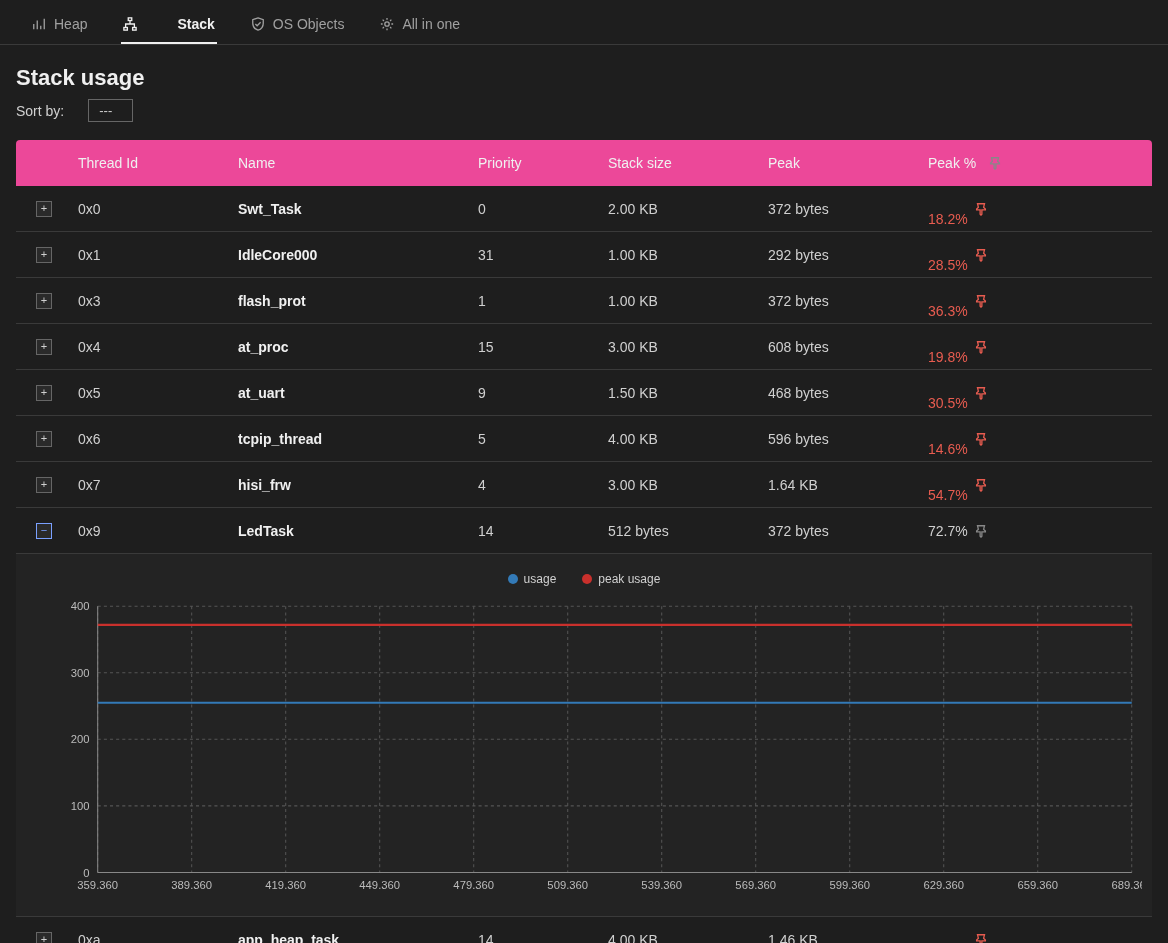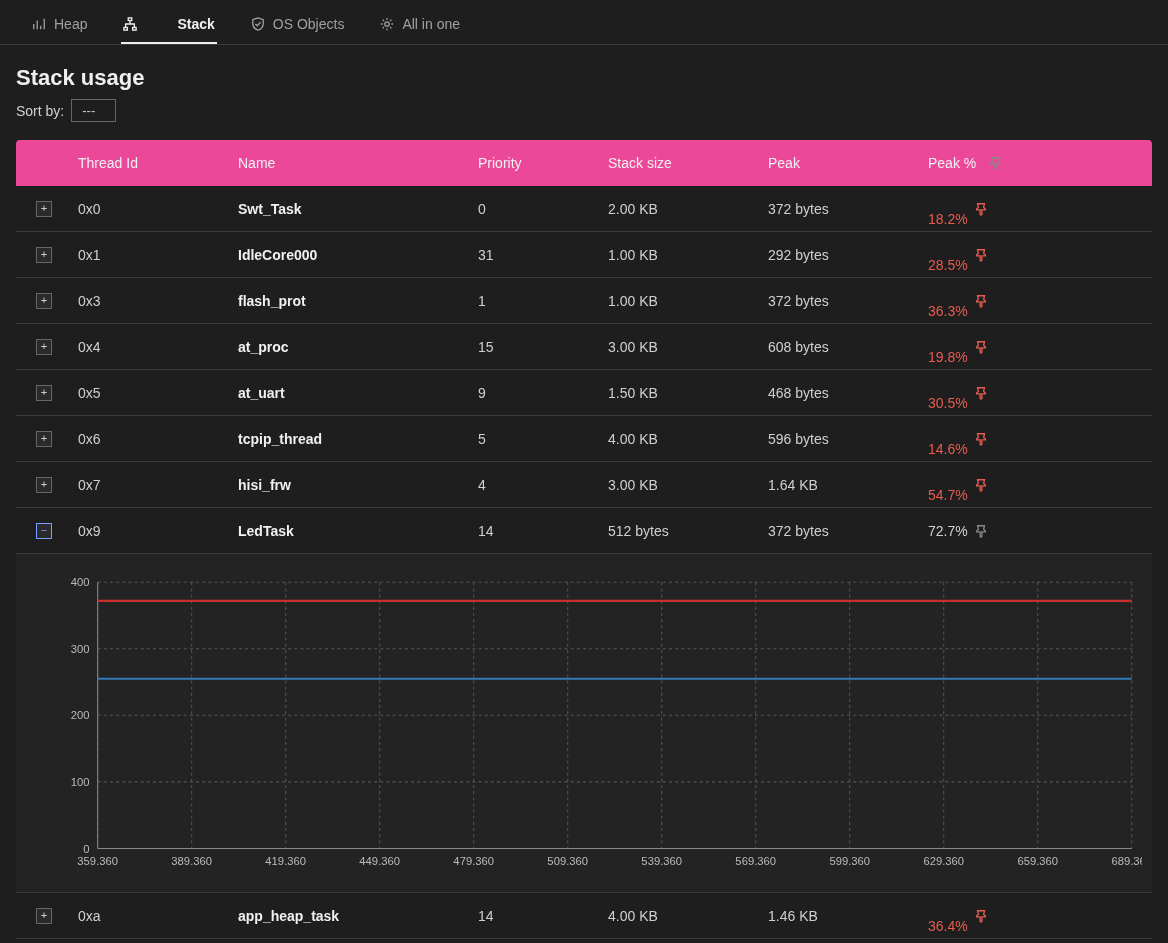--- a/index.html
+++ b/index.html
@@ -53,21 +53,21 @@
   
   .title{
     font-size:22px;
     font-weight:600;
     color:var(--white);
     padding:20px 16px 8px 16px;
   }
   .sortrow{
     display:flex;
     align-items:center;
-    gap:7px;
+    gap:24px;
     padding:0 16px 18px 16px;
     color:var(--text);
   }
   .sortrow select{
     background:var(--bg);
     color:var(--text);
     border:1px solid #666;
     padding:3px 20px 3px 10px;
     font-size:13px;
     appearance:none;
@@ -347,20 +347,30 @@
               <path d="M4 2h8l-1 4 2 2v1H9v5l-1 1-1-1V9H3V8l2-2z"></path>
             </svg>
   </span>
     </div>
   </div>
     </div>
 </div>
 
 <div id="after-rows">
     <div class="chartwrap">
+  <div class="legend">
+    <span>
+          <span class="dot blue"></span>
+          <span>usage</span>
+        </span>
+    <span>
+          <span class="dot red"></span>
+          <span>peak usage</span>
+        </span>
+  </div>
   <svg class="chart" viewBox="0 0 1090 300">
         <line class="gridline" x1="70" y1="270" x2="1080" y2="270"></line>
         <text class="axis-label" x="62" y="274" text-anchor="end">0</text>
         <line class="gridline" x1="70" y1="205" x2="1080" y2="205"></line>
         <text class="axis-label" x="62" y="209" text-anchor="end">100</text>
         <line class="gridline" x1="70" y1="140" x2="1080" y2="140"></line>
         <text class="axis-label" x="62" y="144" text-anchor="end">200</text>
         <line class="gridline" x1="70" y1="75" x2="1080" y2="75"></line>
         <text class="axis-label" x="62" y="79" text-anchor="end">300</text>
         <line class="gridline" x1="70" y1="10" x2="1080" y2="10"></line>

